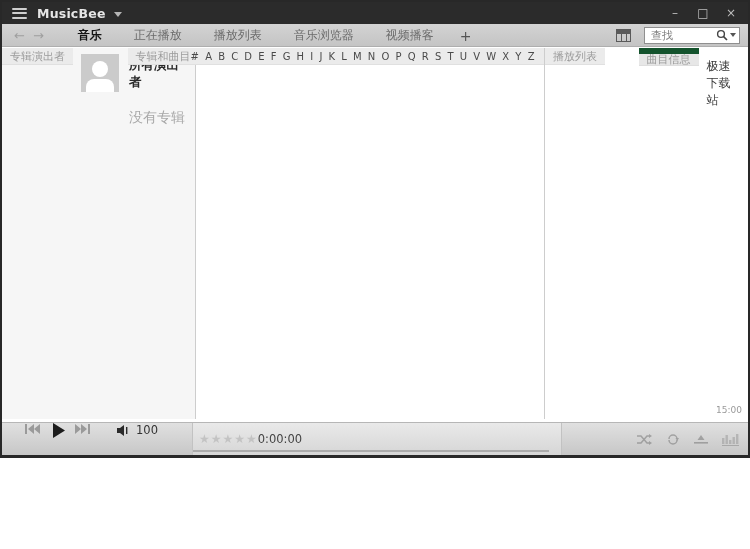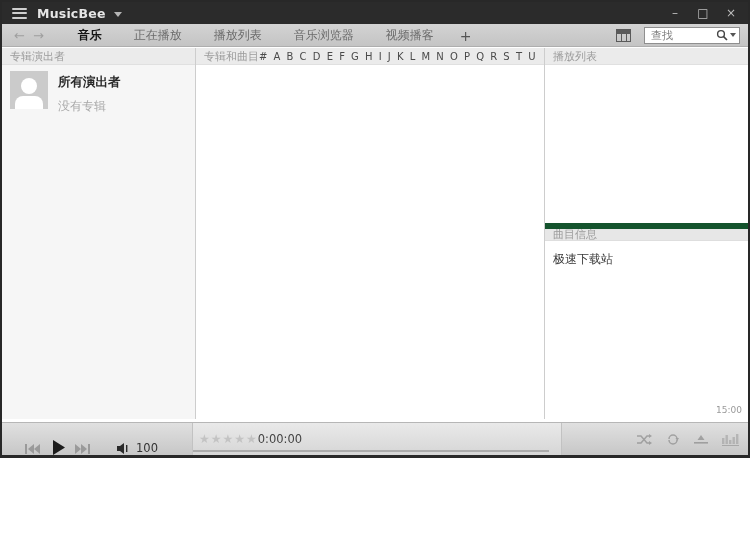--- a/index.html
+++ b/index.html
@@ -35,49 +35,49 @@
       linear-gradient(#5a5a5a,#5a5a5a) 0 0/100% 4px no-repeat; position:relative; cursor:pointer; }
   .grid-icon::before { content:""; position:absolute; left:4px; top:0; bottom:0; width:1px; background:#5a5a5a; }
   .grid-icon::after { content:""; position:absolute; left:9px; top:0; bottom:0; width:1px; background:#5a5a5a; }
   .searchbox { width:96px; height:17px; background:#fff; border:1px solid #8f8f8f; display:flex; align-items:center; padding:0 3px 0 6px; }
   .searchbox input { border:none; outline:none; width:60px; font-size:11px; color:#555; background:transparent; font-family:inherit; }
   .searchbox input::placeholder { color:#7d7d7d; }
   .search-icon { display:flex; align-items:center; margin-left:auto; cursor:pointer; }
   .search-caret { width:0; height:0; border-left:3px solid transparent; border-right:3px solid transparent; border-top:4px solid #555; margin-left:2px; }
   
   .main { position:absolute; top:46px; bottom:36px; left:0; right:0; display:flex; }
-  .col { display:flex; flex-direction:column; }
+  .col { display:flex; flex-direction:row; }
   .col-left  { width:194px; background:#f6f6f6; border-right:1px solid #cdcdcd; }
   .col-mid   { width:349px; background:#fff;   border-right:1px solid #cdcdcd;justify-content:flex-end; }
   .col-right { flex:1; background:#fff; position:relative; }
   .panel-header {
     height:17px; background:#ebebeb; border-bottom:1px solid #e0e0e0;
     display:flex; align-items:center; font-size:11px; color:#9b9b9b; padding:0 8px; flex:none;
   }
   .alphabet { flex:1; text-align:center; font-size:10px; color:#4a4a4a; letter-spacing:1.5px; white-space:nowrap; overflow:hidden; }
   .artist-item { display:flex; padding:6px 8px; cursor:pointer; }
   .avatar { width:38px; height:38px; background:#cbcbcb; position:relative; overflow:hidden; flex:none; }
   .avatar::before { content:""; position:absolute; left:11px; top:7px; width:16px; height:16px; border-radius:50%; background:#fff; }
   .avatar::after  { content:""; position:absolute; left:5px; top:25px; width:28px; height:18px; border-radius:8px 8px 0 0; background:#fff; }
   .artist-text { margin-left:10px; padding-top:3px; }
   .artist-name { font-size:12.5px; font-weight:bold; color:#2a2a2a; }
-  .artist-sub { font-size:12px; color:#a8a8a8; margin-top:7px; }
+  .artist-sub { font-size:14px; color:#a8a8a8; margin-top:18px; }
   .playlists-space { flex:1; background:#fff; }
   .trackinfo-header {
     height:18px; background:#e7e7e7; border-top:6px solid #14532d; border-bottom:1px solid #dedede;
     display:flex; align-items:center; font-size:11px; color:#9b9b9b; padding:0 8px; flex:none;
   }
   .trackinfo-body { flex:1; position:relative; padding:10px 8px; }
   .trackinfo-status { font-size:12px; color:#3a3a3a; }
   .mini-time { position:absolute; right:6px; bottom:4px; font-size:9px; color:#9a9a9a; }
   
   .player {
     position:absolute; left:0; right:0; bottom:0; height:33px;
     background:linear-gradient(#e0e0e0,#c7c7c7); border-top:1px solid #b6b6b6;
-    display:flex; align-items:flex-end;margin-top:24px;
+    display:flex; align-items:flex-start;margin-top:24px;
   }
   .pb-btn { display:flex; align-items:center; justify-content:center; cursor:pointer; }
   .pb-prev { margin-left:22px; } .pb-next { margin-left:10px; }
   .pb-play { margin-left:12px; }
   .vol-group { display:flex; align-items:center; margin-left:26px; cursor:pointer; }
   .vol-num { font-size:11.5px; color:#333; margin-left:6px; }
   .now-panel {
     position:absolute; left:190px; width:370px; top:0; bottom:0;
     background:linear-gradient(#e9e9e9,#d6d6d6);
     border-left:1px solid #c2c2c2; border-right:1px solid #c2c2c2;

